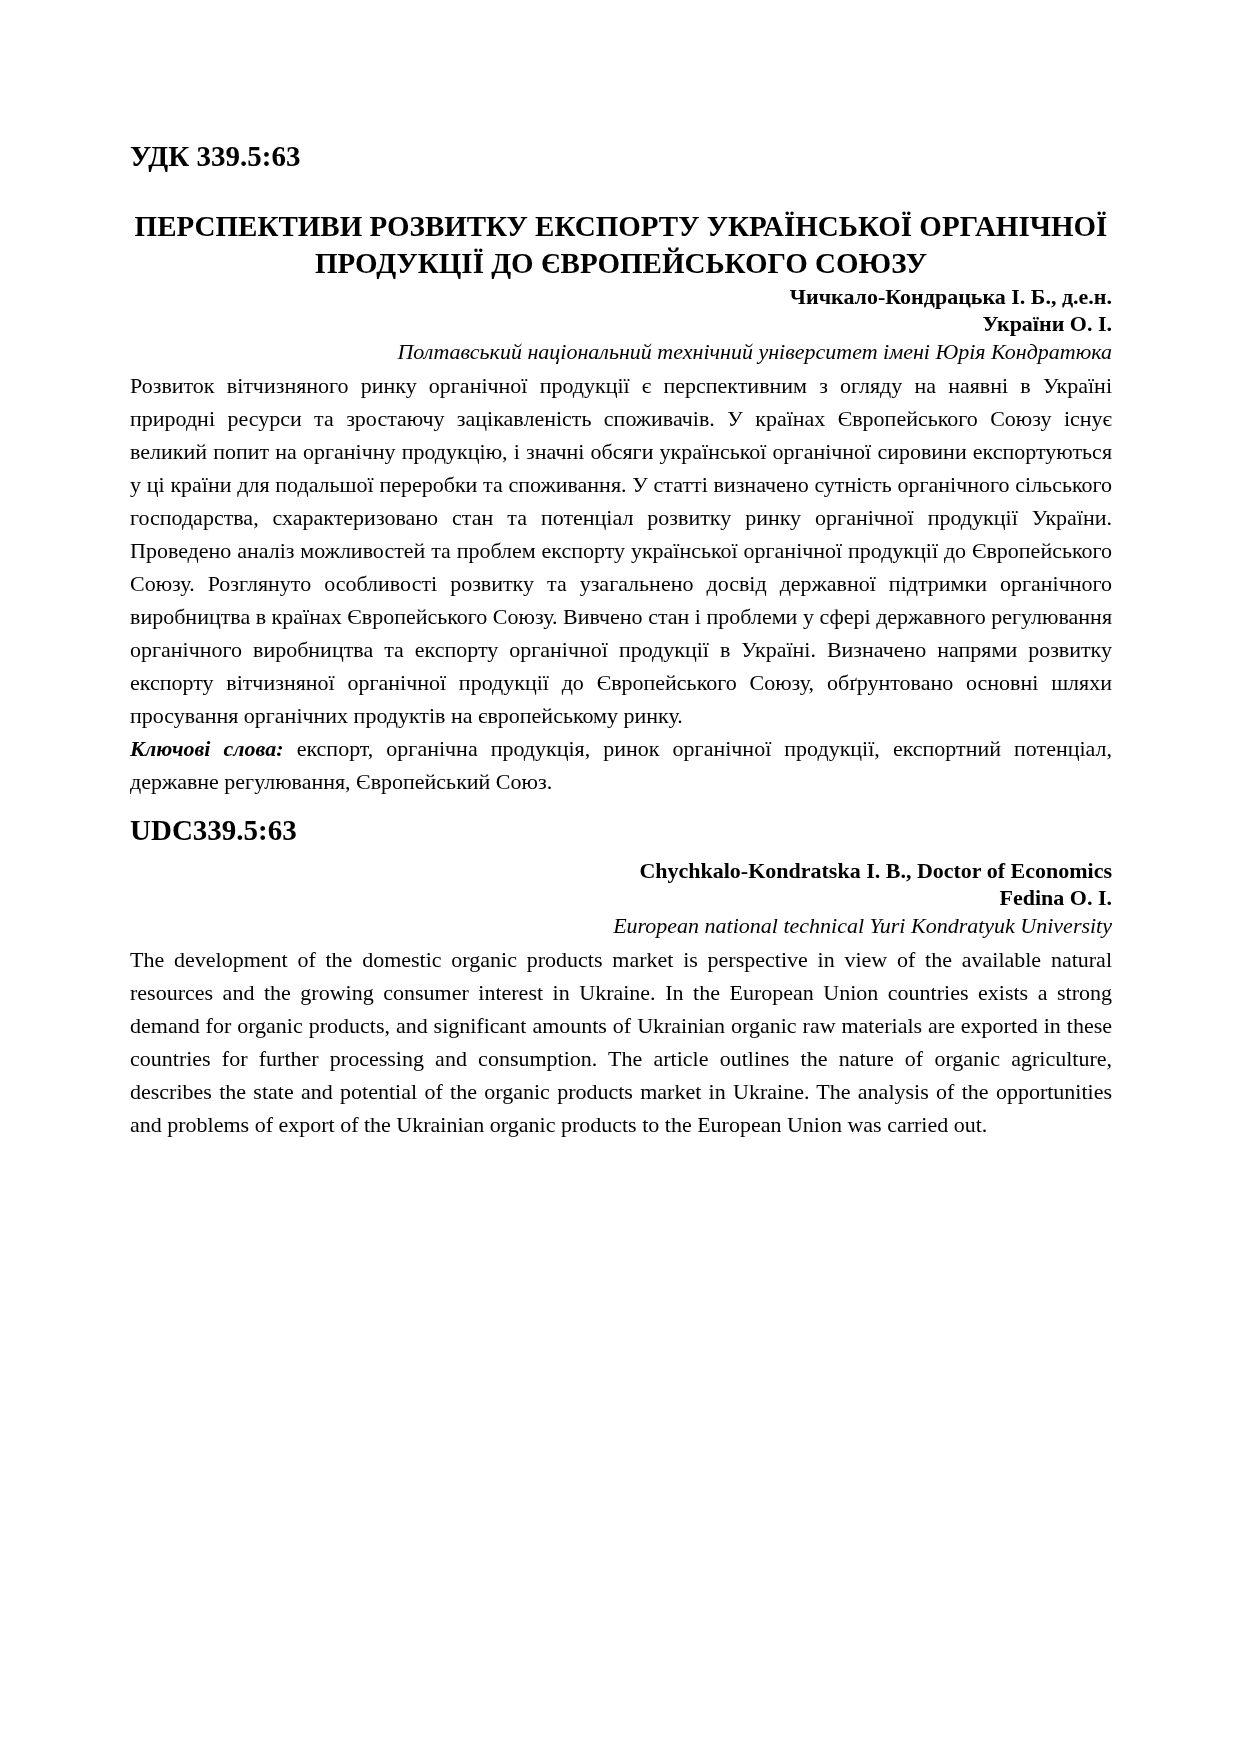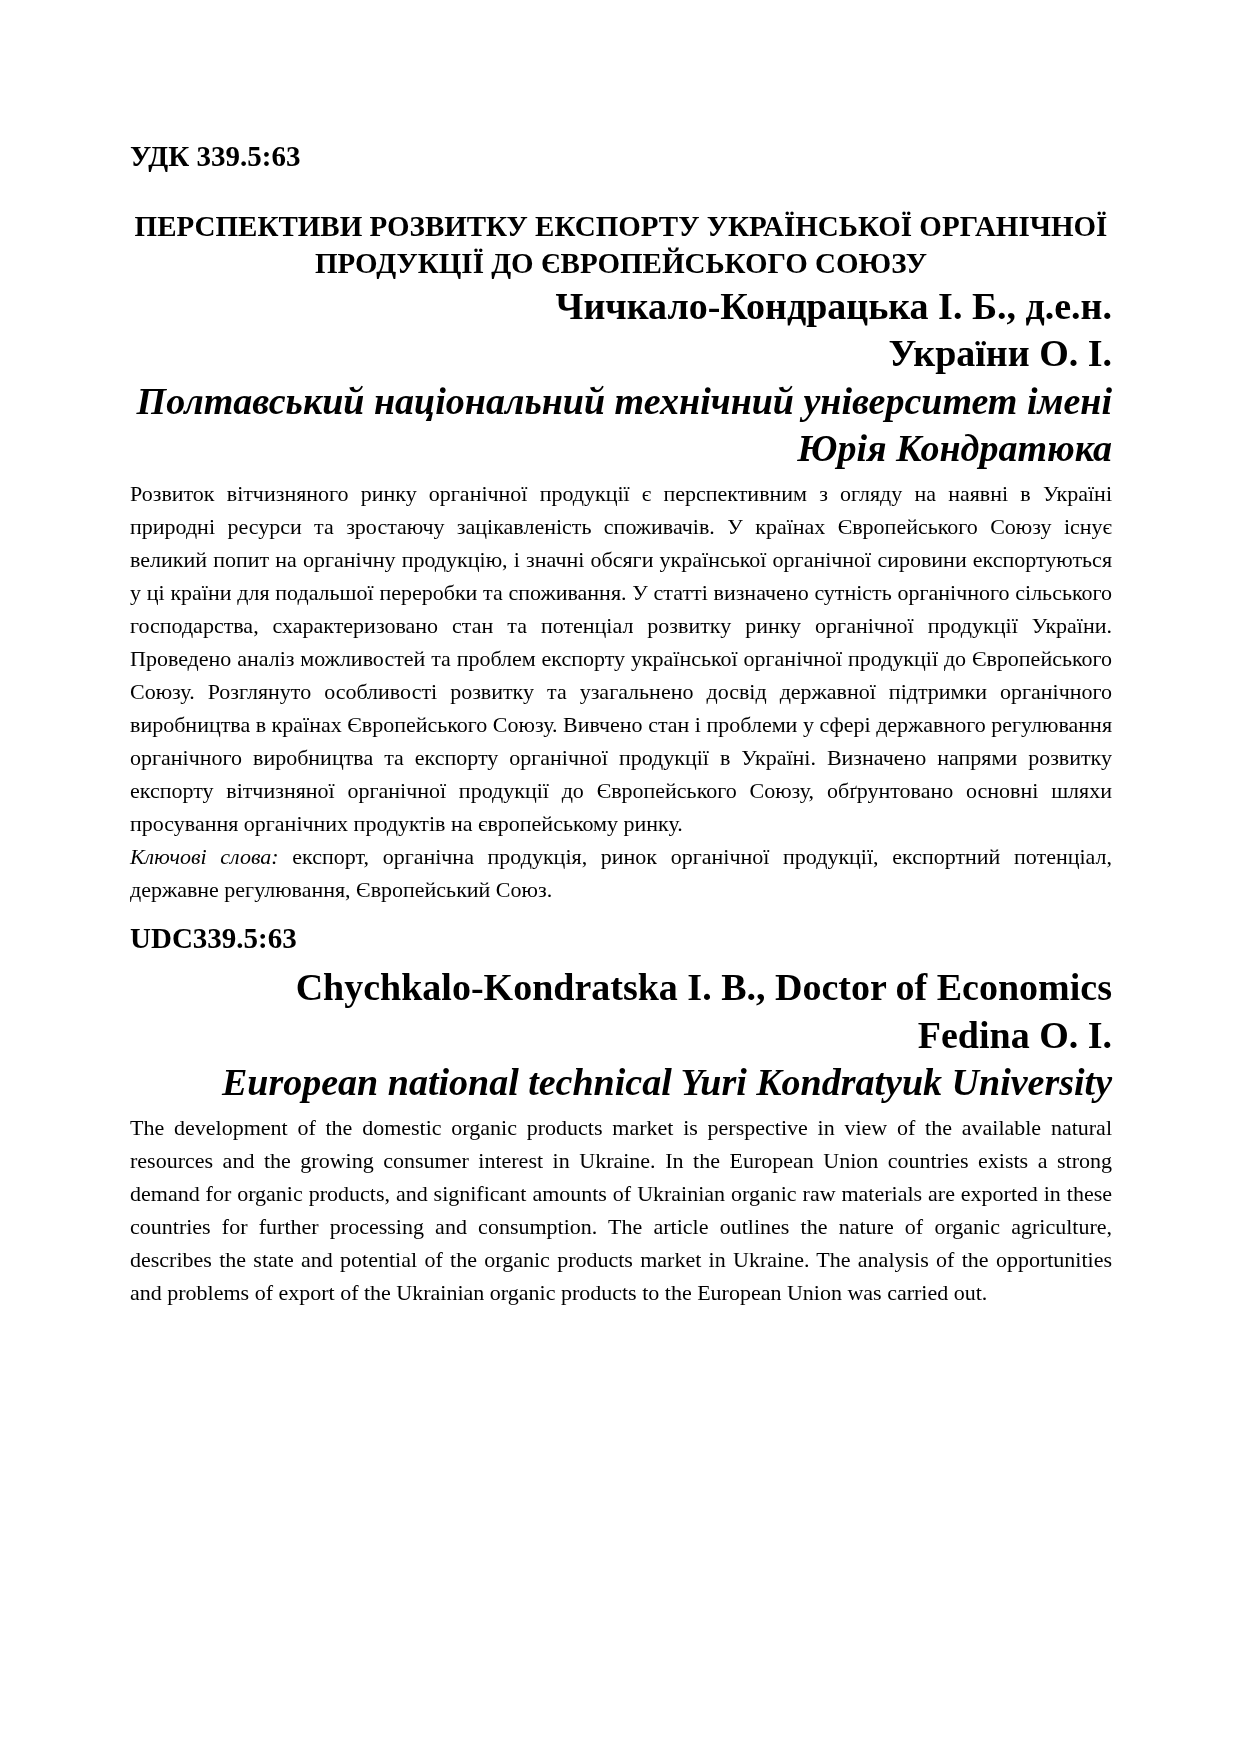--- a/index.html
+++ b/index.html
@@ -11,28 +11,28 @@
     color: #000000;
     position: relative;
   }
   .page {
     width: 1240px;
     min-height: 1754px;
     background: #ffffff;
     padding: 138px 128px 40px 130px;
   }
   .b  { font-weight: bold; }
-  .i  { font-style: italic; font-weight: bold; }
-  .bi { font-weight: normal; font-style: italic; }
+  .i  { font-style: italic; }
+  .bi { font-weight: bold; font-style: italic; }
   .center  { text-align: center; margin-top: 34px; }
   .right   { text-align: right; }
   .justify { text-align: justify; }
 
   .hdr {
-    font-size: 38px;
+    font-size: 22px;
     line-height: 1.25;
   }
   .udk-line {
     font-size: 29px;
     line-height: 1.25;
     margin-bottom: 8px;
   }
   .title-line {
     font-size: 29px;
     line-height: 1.25;

